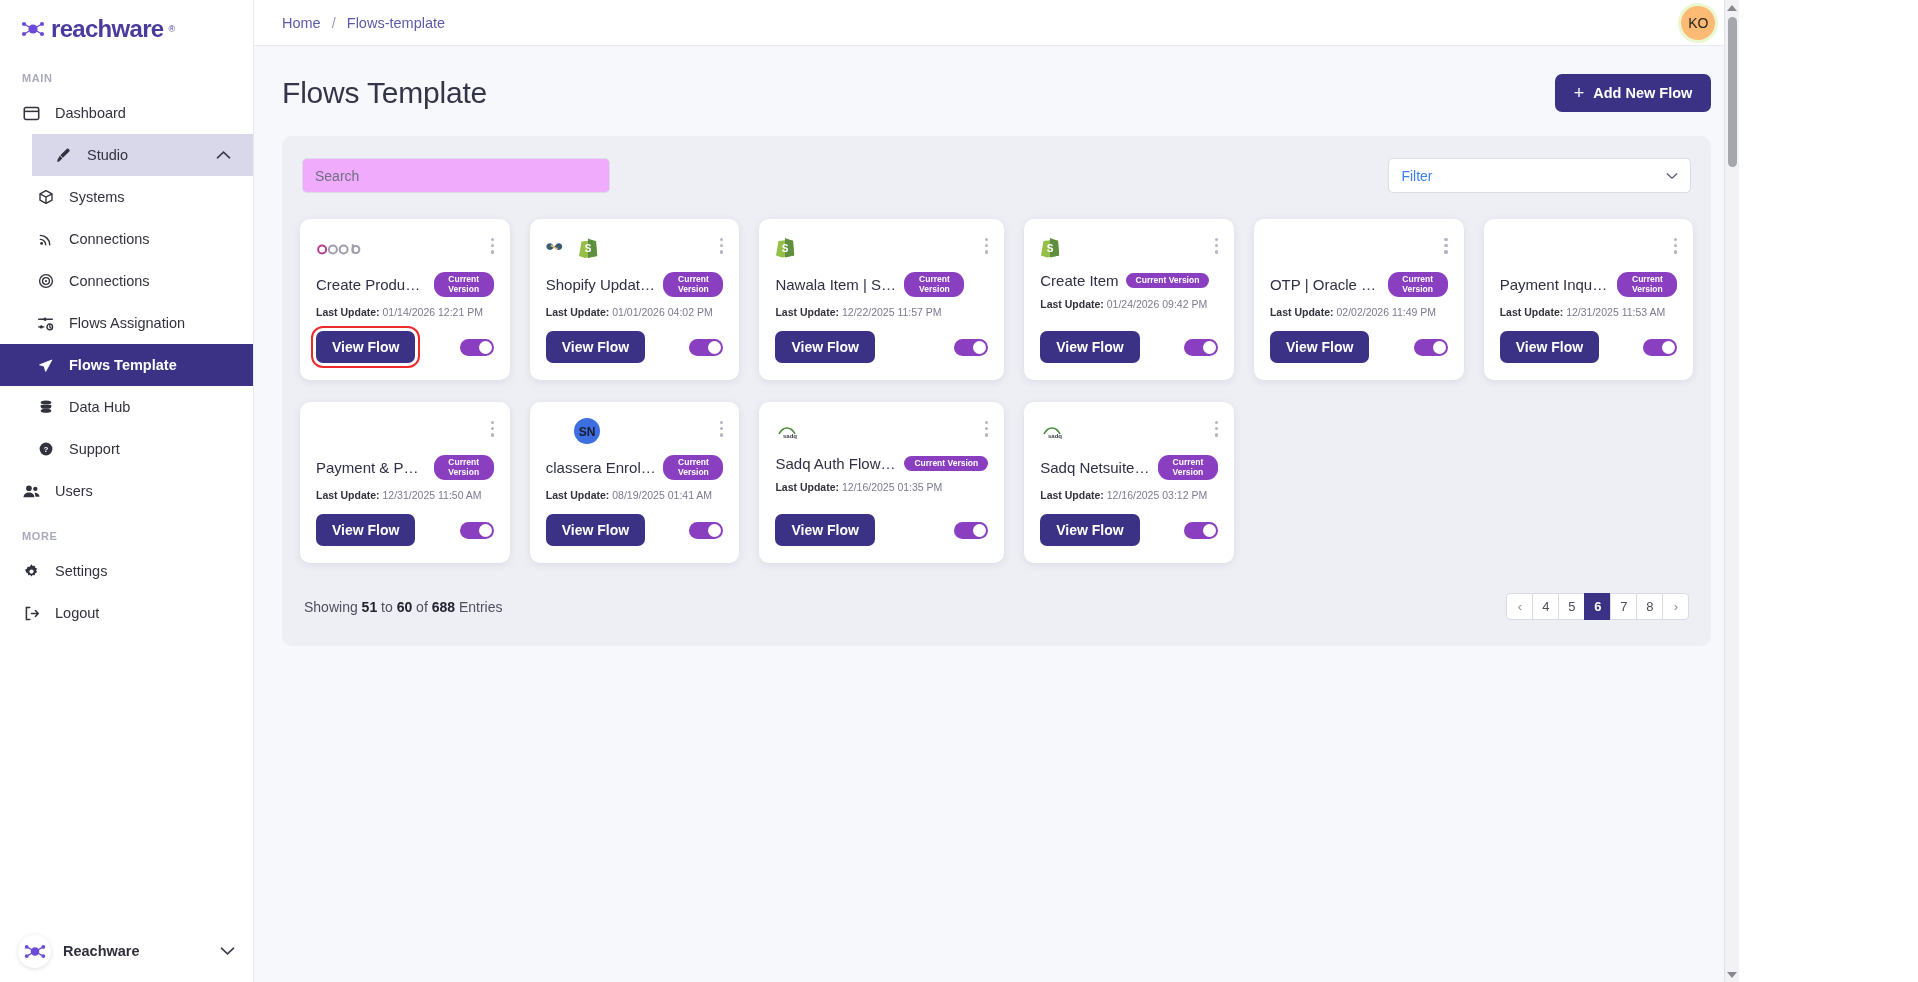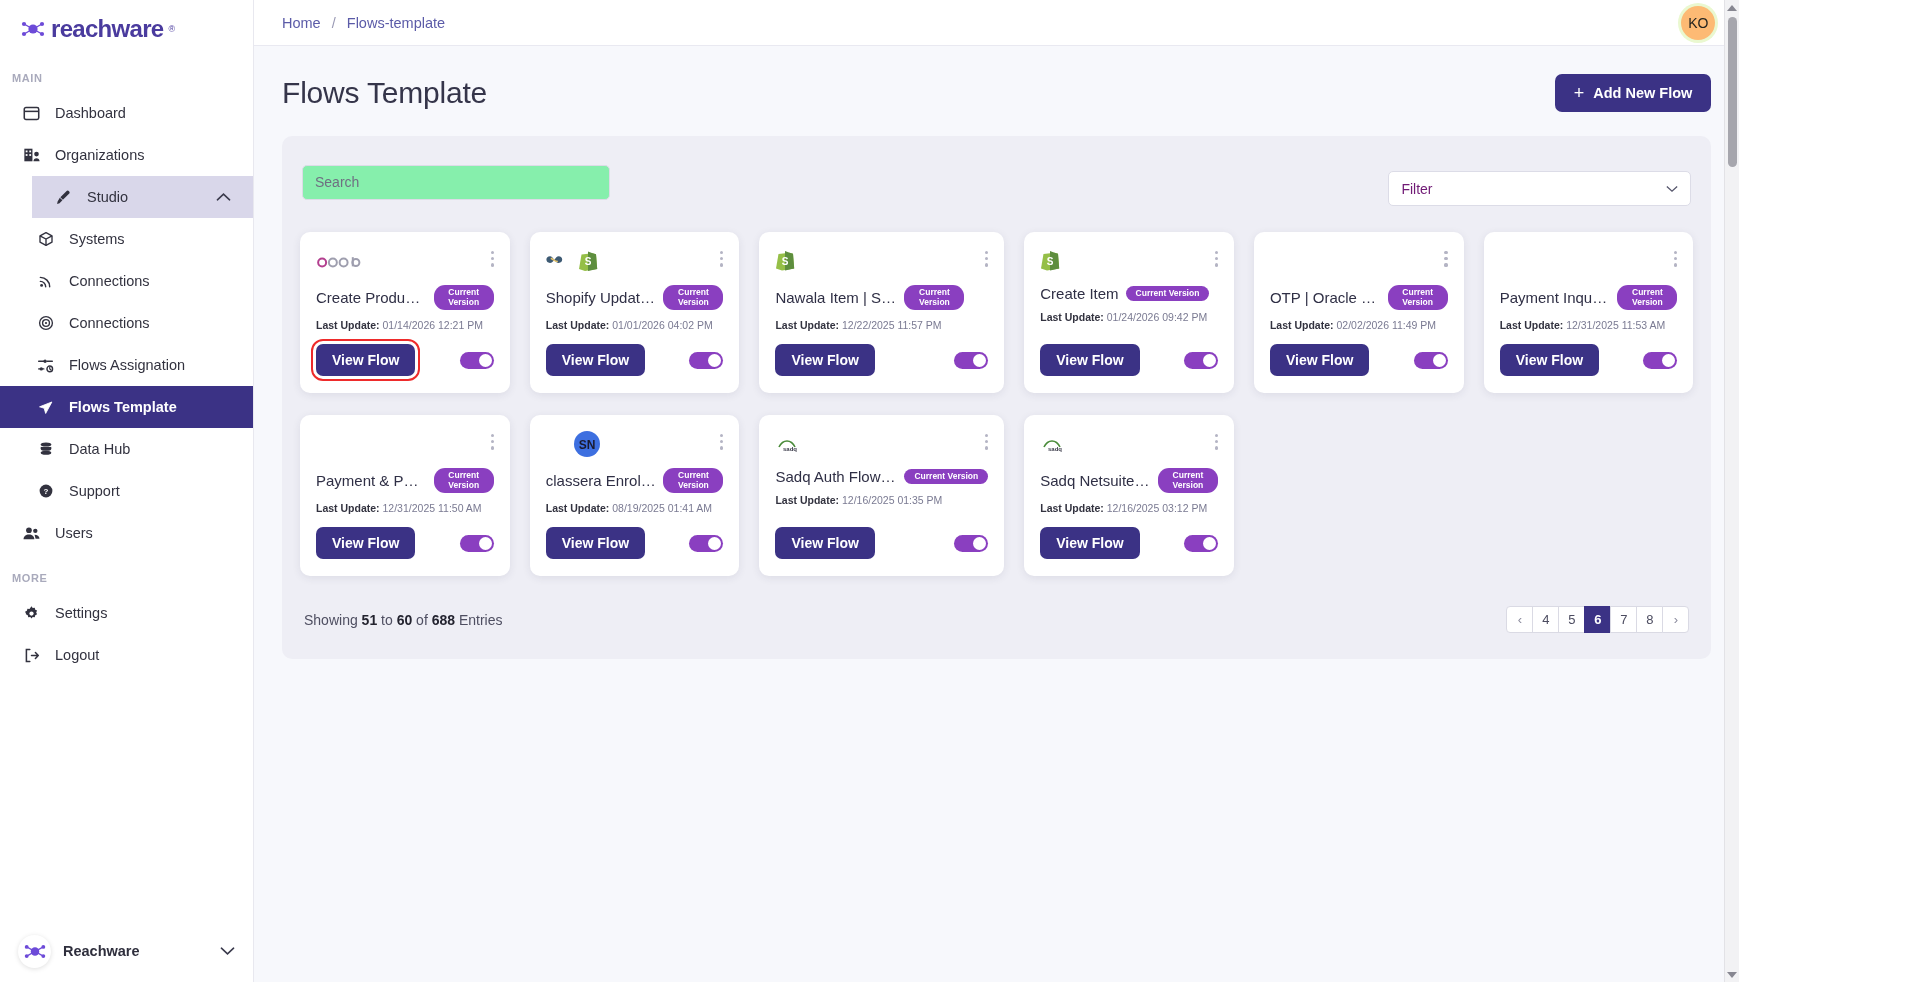--- a/index.html
+++ b/index.html
@@ -21,21 +21,21 @@
   .brand { padding: 14px 0 10px 20px; height: 54px; display: flex; align-items: center; }
   .brand-logo { display: flex; align-items: center; gap: 5px; }
   .brand-mark { width: 26px; height: 20px; position: relative; }
   .brand-word {
     font-size: 24px; font-weight: 700; color: #4a3b9e; letter-spacing: -0.7px;
   }
   .brand-reg { font-size: 9px; color: #4a3b9e; vertical-align: super; }
 
   .sec-label {
     font-size: 11px; font-weight: 700; color: #a9aabc; letter-spacing: .6px;
-    padding: 18px 0 8px 12px;
+    padding: 18px 0 8px 22px;
   }
   .nav-item {
     display: flex; align-items: center; gap: 14px;
     height: 42px; padding-left: 22px; cursor: pointer; position: relative;
     font-size: 14.5px; color: #32323f;
   }
   .nav-item .ico { width: 19px; height: 19px; display: flex; align-items: center; justify-content: center; flex: 0 0 19px; }
   .nav-item .ico svg { display:block; }
   .nav-item.sub { padding-left: 36px; font-size: 14.5px; }
   .nav-item.expanded { background: #d9d7ea; font-weight: 500; margin-left: 32px; }
@@ -79,29 +79,29 @@
     margin-left: auto; background: #3b3285; color: #fff; border: none; border-radius: 7px;
     height: 38px; padding: 0 19px; font-size: 14.5px; font-weight: 700;
     display: flex; align-items: center; gap: 9px; cursor: pointer;
     font-family: "Liberation Sans", sans-serif;
   }
   .btn-add .plus { font-size: 18px; font-weight: 400; line-height: 1; }
 
   .panel { background: #eeeef5; border-radius: 10px; padding: 22px 18px 26px 18px; }
   .toolbar { display: flex; align-items: center; padding: 0 2px 0 2px; }
   .search-box {
-    width: 308px; height: 35px; background: #86efac; border: 1px solid #dcdce7;
+    width: 308px; height: 35px; background: #f0abfc; border: 1px solid #dcdce7;
     border-radius: 5px; padding: 0 12px; font-size: 14px; color: #4a4a5a;
     font-family: "Liberation Sans", sans-serif;
   }
   .search-box::placeholder { color: #6f6f82; }
   .filter-select {
     margin-left: auto; width: 303px; height: 35px; background: #fff;
     border: 1px solid #dcdce7; border-radius: 5px; display: flex; align-items: center;
-    padding: 0 12px; font-size: 14px; color: #701a75; cursor: pointer; margin-top: 13px;
+    padding: 0 12px; font-size: 14px; color: #3b82f6; cursor: pointer;
   }
   .filter-select .fchev { margin-left: auto; color: #55556b; font-size: 11px; }
 
   .grid {
     display: grid; grid-template-columns: repeat(6, 1fr); gap: 22px 20px;
     margin-top: 26px;
   }
   .card {
     background: #fff; border-radius: 10px; box-shadow: 0 2px 9px rgba(40,40,80,.09);
     padding: 16px 16px 17px 16px; min-height: 158px;
@@ -196,34 +196,20 @@
     <div class="nav-item">
       <span class="ico">
         <svg width="17" height="17" viewBox="0 0 20 20">
             <rect x="1.5" y="3" width="17" height="14" rx="2" fill="none" stroke="#32323f" stroke-width="1.8"></rect>
             <line x1="1.5" y1="7.5" x2="18.5" y2="7.5" stroke="#32323f" stroke-width="1.8"></line>
           </svg>
       </span>
       <span class="label">Dashboard</span>
     </div>
 
-    <div class="nav-item">
-      <span class="ico">
-        <svg width="18" height="18" viewBox="0 0 20 20">
-            <rect x="1.5" y="3" width="9" height="14" fill="#32323f"></rect>
-            <rect x="3" y="5" width="2" height="2" fill="#fff"></rect>
-            <rect x="7" y="5" width="2" height="2" fill="#fff"></rect>
-            <rect x="3" y="9" width="2" height="2" fill="#fff"></rect>
-            <rect x="7" y="9" width="2" height="2" fill="#fff"></rect>
-            <circle cx="15" cy="9" r="2.6" fill="#32323f"></circle>
-            <path d="M11.6 17c0-2 1.5-3.4 3.4-3.4S18.4 15 18.4 17z" fill="#32323f"></path>
-          </svg>
-      </span>
-      <span class="label">Organizations</span>
-    </div>
 
     <div class="nav-item expanded">
       <span class="ico">
         <svg width="17" height="17" viewBox="0 0 20 20">
             <path d="M16.5 2.5c1 1 1 2.2 0 3.1l-7.2 7-3-3 7.1-7.1c.9-1 2.1-1 3.1 0z" fill="#32323f"></path>
             <path d="M5.6 10.2l3.1 3.1-3.4 3.6-2.8.6.6-2.8z" fill="#32323f"></path>
           </svg>
       </span>
       <span class="label">Studio</span>
       <span class="chev">

